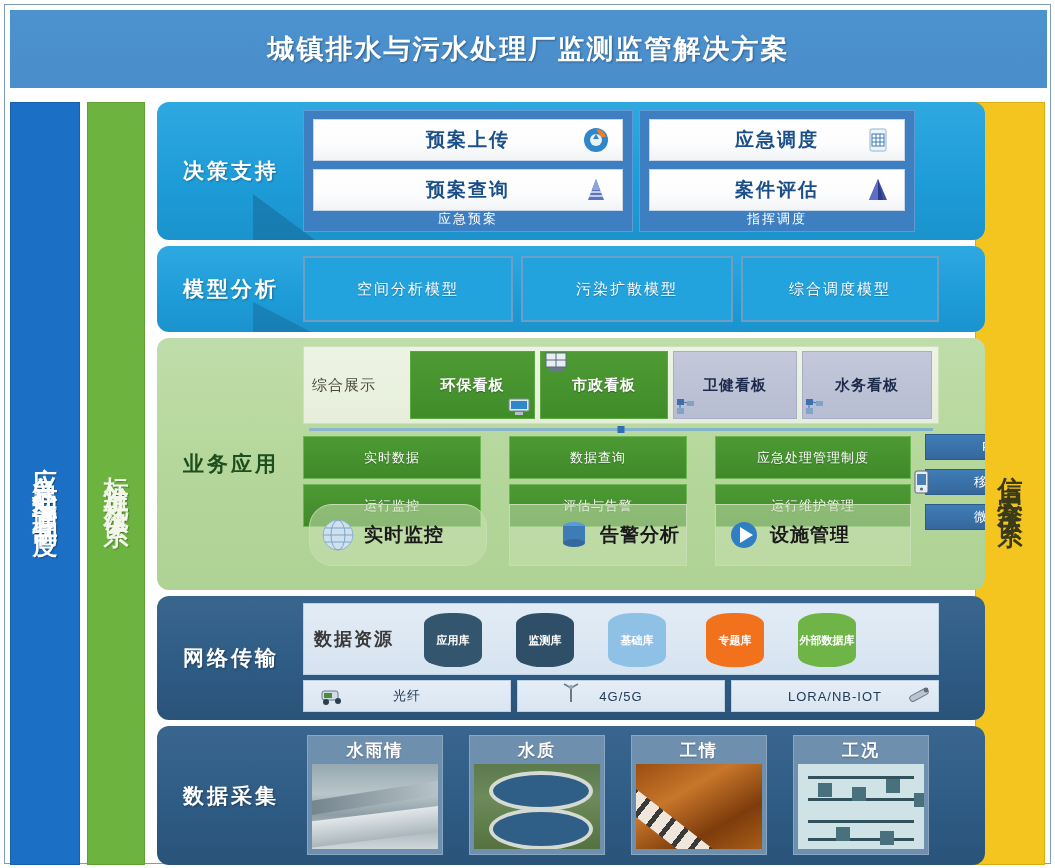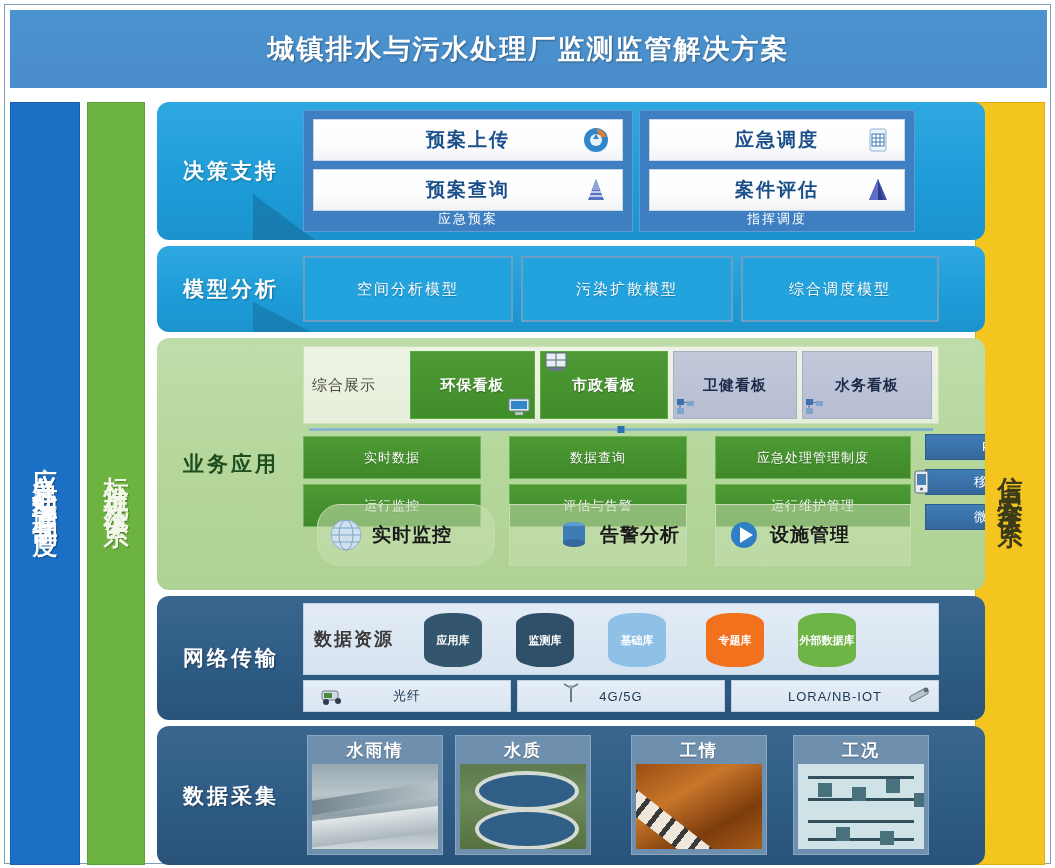--- a/index.html
+++ b/index.html
@@ -146,21 +146,21 @@
     background:linear-gradient(180deg,#4d9a34 0%,#40892a 100%);
     border:1px solid #6fb455;
     display:flex;align-items:center;justify-content:center;
   }
   .biz-btn span{font-size:13px;color:#ffffff;letter-spacing:1px;text-shadow:0 1px 1px rgba(0,0,0,.3);}
   .biz-feature{
     position:absolute;top:166px;height:62px;width:178px;
     background:rgba(200,224,178,.55);border:1px solid #c6ddb3;box-sizing:border-box;
     display:flex;align-items:center;gap:6px;padding-left:8px;
   }
-  #biz-feat-0{left:160px;border-radius:23px;}
+  #biz-feat-0{left:152px;border-radius:23px;}
   #biz-feat-1{left:352px;padding-left:44px;}
   #biz-feat-2{left:558px;width:196px;}
   .biz-feature-label{font-size:19px;font-weight:bold;color:#1a1a1a;letter-spacing:1px;}
   .feat-icon{width:40px;height:40px;flex:0 0 40px;}
   #terminals{position:absolute;left:768px;top:96px;width:110px;}
   .terminal-chip{
     position:relative;width:92px;height:26px;margin-bottom:9px;
     background:linear-gradient(180deg,#3f7cb6 0%,#35689c 100%);
     border:1px solid #2d5c8c;box-sizing:border-box;
     display:flex;align-items:center;justify-content:flex-end;
@@ -210,21 +210,21 @@
     background:#6f8fae;border:1px solid #8aa6c1;box-sizing:border-box;
     display:flex;flex-direction:column;
   }
   .collect-title{
     height:28px;display:flex;align-items:center;justify-content:center;
     font-size:17px;font-weight:bold;color:#ffffff;letter-spacing:2px;
     text-shadow:0 1px 1px rgba(0,0,0,.3);
   }
   .collect-photo{flex:1;margin:0 4px 5px 4px;position:relative;overflow:hidden;}
   #collect-0{left:150px;}
-  #collect-1{left:298px;text-align:right;}
+  #collect-1{left:312px;text-align:right;}
   #collect-2{left:474px;}
   #collect-3{left:636px;}
 
   
   .photo-water{background:linear-gradient(180deg,#97a8b0 0%,#b9c6cb 35%,#8f9ea6 60%,#cfd7da 100%);}
   .photo-water::before{
     content:"";position:absolute;left:-10%;top:30%;width:130%;height:16%;
     background:linear-gradient(90deg,#6e7f88,#c3ced3);transform:rotate(-9deg);
   }
   .photo-water::after{

